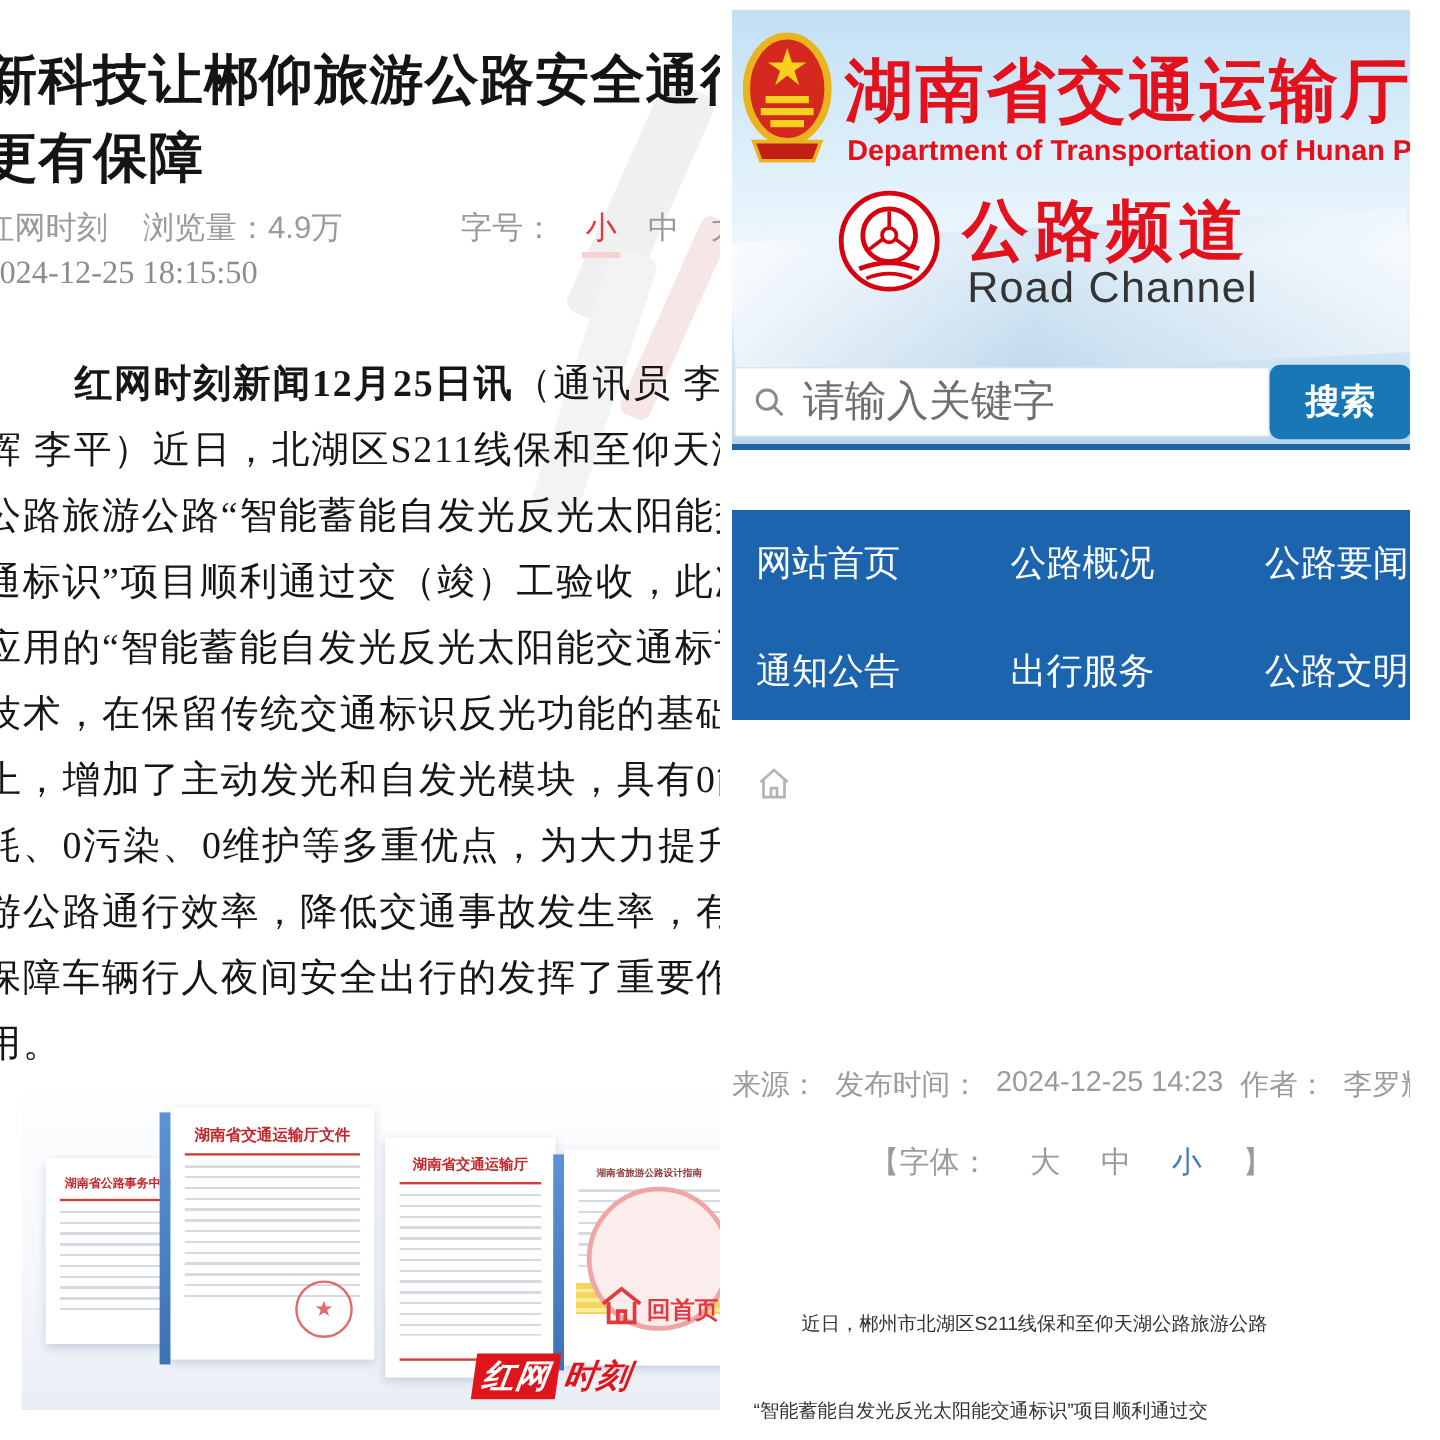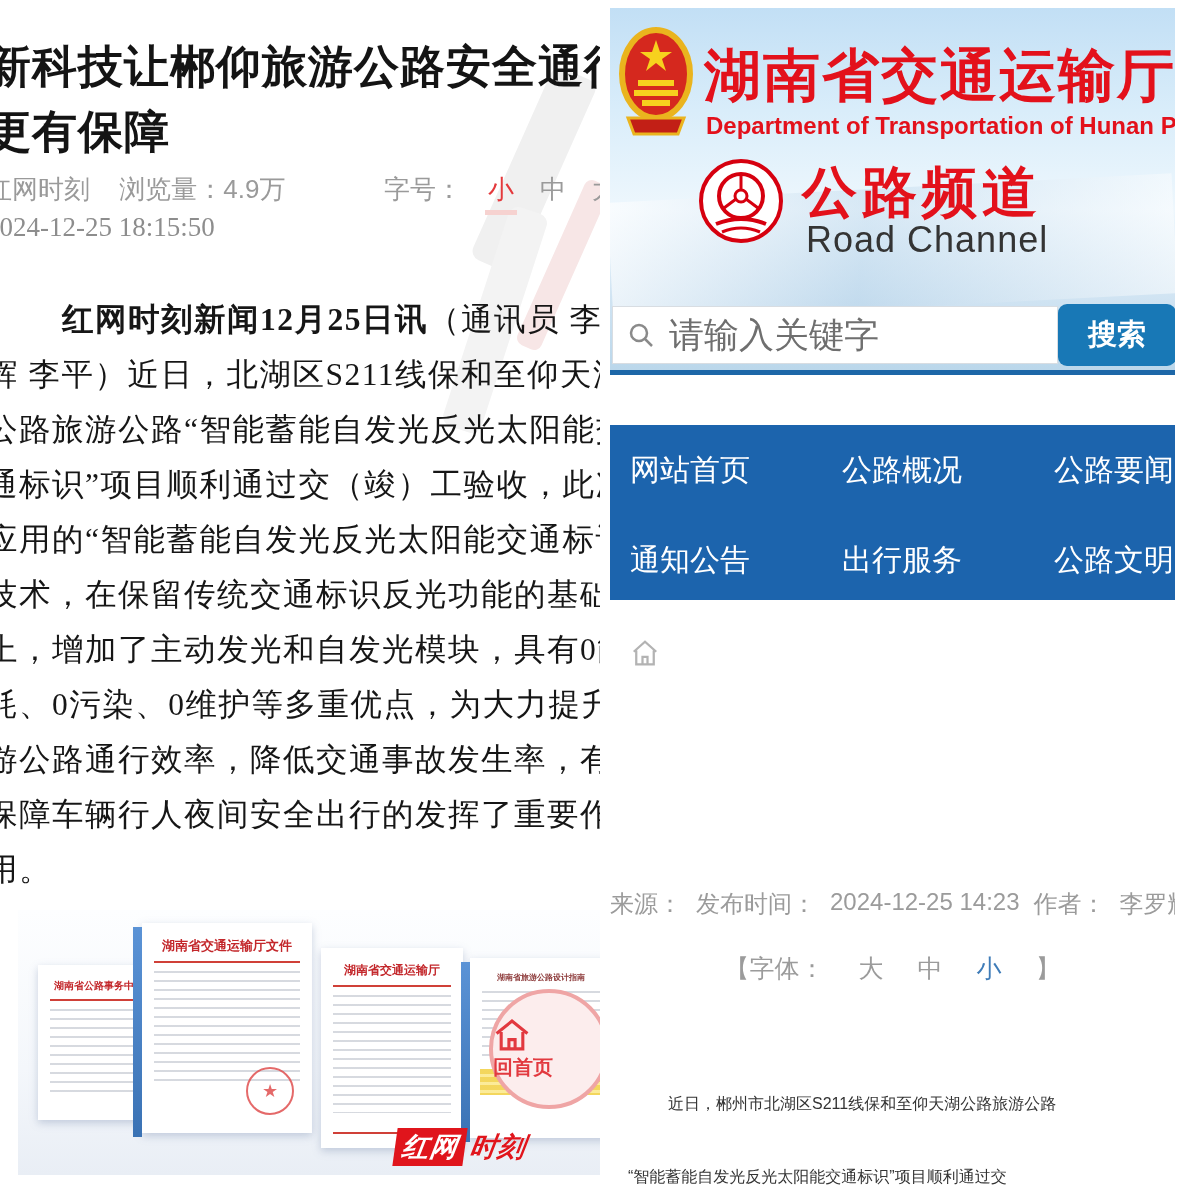--- a/index.html
+++ b/index.html
@@ -48,22 +48,22 @@
         color:#e05050;font-size:18px;display:flex;align-items:center;justify-content:center;opacity:.85;}
   #doc3{left:303px;top:38px;width:142px;height:200px;}
   #doc3 .dt{font-size:12px;}
   #doc3 .txt{height:118px;}
   #doc3 .bottomrule{position:absolute;left:12px;right:12px;bottom:14px;height:2px;background:#d04038;}
   #doc4{left:452px;top:48px;width:142px;height:180px;}
   #doc4 .dt{font-size:8px;color:#8d3a3a;}
   #doc4 .txt{height:70px;}
   #doc4 .hl{margin:4px 10px;height:26px;background:repeating-linear-gradient(180deg,#f2d24b 0 5px,#fbe98e 5px 8px);opacity:.9;}
   .badge{position:absolute;left:471px;top:79px;width:112px;height:112px;border-radius:50%;
-         border:4px solid #efa5a5;background:#fceded;display:flex;flex-direction:column;
-         align-items:flex-start;justify-content:center;gap:2px;color:#e2393f;cursor:pointer;}
+         border:4px solid #efa5a5;background:#fceded;display:flex;
+         align-items:flex-end;justify-content:center;gap:2px;color:#e2393f;cursor:pointer;}
   .badge span{font-size:20px;font-weight:700;}
   .rlogo{position:absolute;left:377px;top:218px;display:flex;align-items:center;transform:skewX(-8deg);
          font-weight:700;font-style:italic;font-size:27px;letter-spacing:1px;}
   .rlogo .p1{background:#e0151c;color:#fff;padding:1px 7px;}
   .rlogo .p2{color:#e0151c;padding-left:5px;text-shadow:0 0 1px #fff;}
 
   
   #right-page{position:absolute;left:610px;top:8px;width:565px;height:1192px;overflow:hidden;background:#fff;}
   .banner{position:absolute;left:0;top:0;width:565px;height:367px;overflow:hidden;
           background:linear-gradient(180deg,#c2dff5 0%,#d9edfa 28%,#eef7fd 55%,#cfe3f2 80%,#b9d6ea 100%);}

